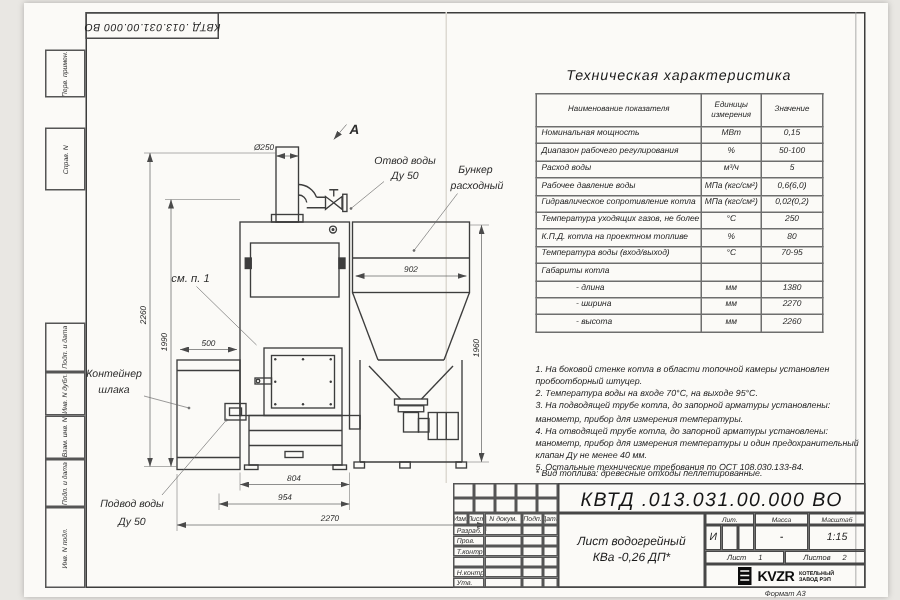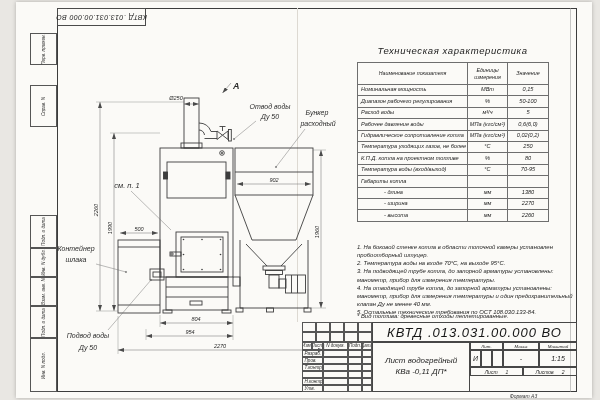--- a/index.html
+++ b/index.html
@@ -368,35 +368,46 @@
         </div>
         <div class="srow" style="height: 7px;">
           <div style="width: 21px;">Утв.</div>
           <div style="width: 25px;"></div>
           <div style="width: 14px;"></div>
           <div style="width: 10px;"></div>
         </div>
       </div>
     <div class="abs tb-cell prod" style="left:70px;top:20px;width:98px;height:50px;">
       <span>Лист водогрейный</span>
-      <span>КВа -0,11  ДП*</span>
+      <span>КВа -0,26  ДП*</span>
     </div>
 
     <div class="abs tb-cell lith" style="left:168px;top:20px;width:33px;height:8px;">Лит.</div>
     <div class="abs tb-cell lith" style="left:201px;top:20px;width:36px;height:8px;">Масса</div>
     <div class="abs tb-cell lith" style="left:237px;top:20px;width:38px;height:8px;">Масштаб</div>
     <div class="abs tb-cell litv" style="left:168px;top:28px;width:11px;height:17px;">И</div>
     <div class="abs tb-cell" style="left:179px;top:28px;width:11px;height:17px;"></div>
     <div class="abs tb-cell" style="left:190px;top:28px;width:11px;height:17px;"></div>
     <div class="abs tb-cell litv" style="left:201px;top:28px;width:36px;height:17px;">-</div>
     <div class="abs tb-cell litv" style="left:237px;top:28px;width:38px;height:17px;">1:15</div>
     <div class="abs tb-cell sheetrow" style="left:168px;top:45px;width:53px;height:9px;gap:8px;">
       <span>Лист</span>
         <span>1</span>
     </div>
     <div class="abs tb-cell sheetrow" style="left:221px;top:45px;width:54px;height:9px;gap:8px;">
       <span>Листов</span>
         <span>2</span>
     </div>
+    <div class="abs tb-cell" style="left:168px;top:54px;width:107px;height:16px;gap:3px;">
+      <svg width="11" height="12" viewBox="0 0 11 12">
+          <path d="M1,0 h9 v12 h-9 z M2.5,3 h6 M2.5,6 h6 M2.5,9 h6" fill="#0c0c0c"></path>
+          <path d="M2.5,2.6 h6 M2.5,5.6 h6 M2.5,8.6 h6" stroke="#fbfaf7" stroke-width="1"></path>
+        </svg>
+      <span class="logo-kvzr">KVZR</span>
+      <span class="logo-sub">
+        <span>КОТЕЛЬНЫЙ</span><br>
+        <span>ЗАВОД РЭП</span>
+      </span>
+    </div>
   </div>
   <div class="abs fmt" style="left:470px;top:393px;width:107px;">Формат А3</div>
 
 </div>
 
 </body></html>

